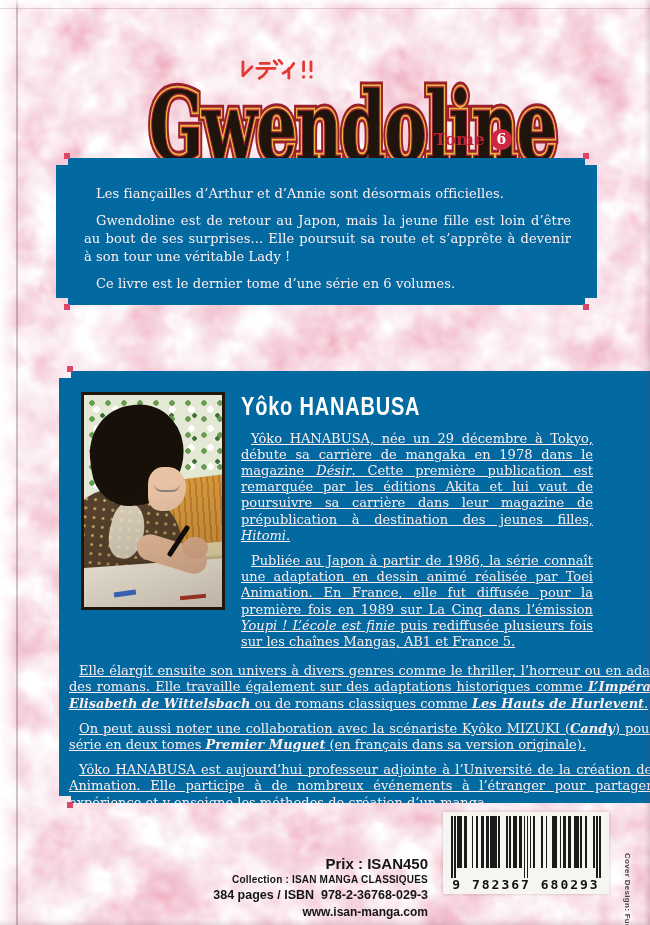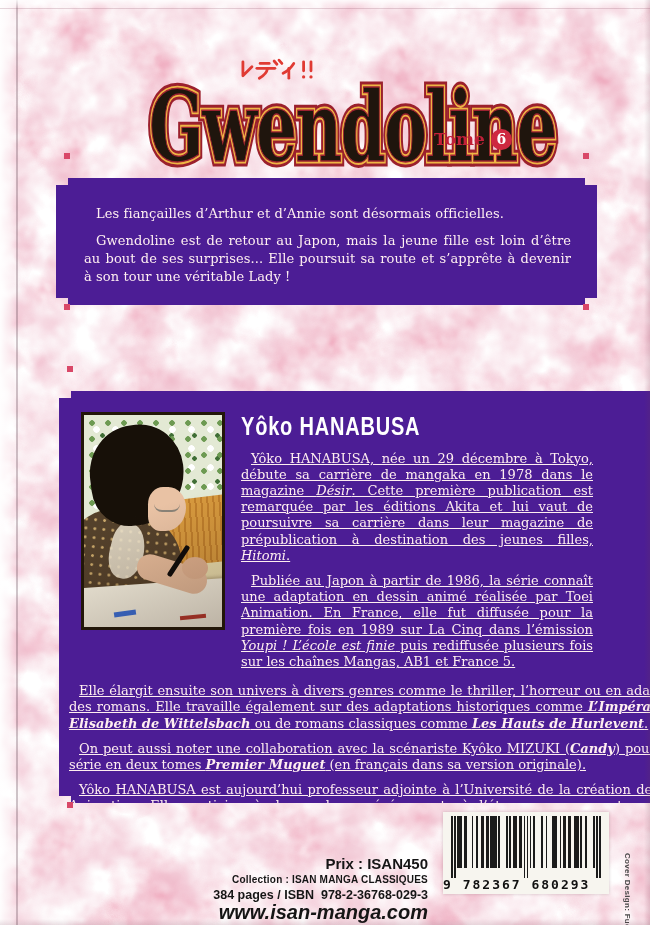--- a/index.html
+++ b/index.html
@@ -36,29 +36,28 @@
   .ly-gold{color:#efb545;-webkit-text-stroke:5px #efb545;}
   .ly-main{color:#1f150d;-webkit-text-stroke:1.3px #9c2130;}
   .tome{position:absolute;left:434px;top:129px;display:flex;align-items:center;gap:6px;}
   .tome-label{font:700 17px/1 "DejaVu Serif", serif;color:#c22038;}
   .tome-circle{width:21px;height:21px;border-radius:50%;background:#ce2840;
     color:#fff;font:700 14px/21px "DejaVu Serif", serif;text-align:center;}
 
   
   .pixwrap{position:absolute;}
   .pixbox{
-    position:absolute;inset:0;background:#4c1d95;
+    position:absolute;inset:0;background:#0369a1;
     clip-path:polygon(
       12px 0, calc(100% - 12px) 0,
       calc(100% - 12px) 7px, 100% 7px,
       100% calc(100% - 7px), calc(100% - 12px) calc(100% - 7px),
       calc(100% - 12px) 100%, 12px 100%,
       12px calc(100% - 7px), 0 calc(100% - 7px),
       0 7px, 12px 7px);
-    margin-top:20px;
   }
   .pdot{position:absolute;width:6px;height:6px;background:#d94868;}
   .pdot.tl{left:8px;top:-5px;}  .pdot.tr{right:8px;top:-5px;}
   .pdot.bl{left:8px;bottom:-5px;} .pdot.br{right:8px;bottom:-5px;}
 
   
   .synopsis{left:56px;top:158px;width:541px;height:147px;}
   .synopsis .text{position:relative;padding:27px 26px 0 28px;}
   .synopsis p{
     margin:0 0 9px 0;color:#ffeff1;font-size:13px;line-height:18px;
@@ -119,29 +118,29 @@
   .ph-pen-blue{left:30px;top:196px;width:22px;height:5px;background:#3a6fd8;transform:rotate(-8deg);}
   .ph-pen-red{left:96px;top:200px;width:26px;height:4px;background:#b8372c;transform:rotate(-5deg);}
   .ph-shade{inset:0;background:linear-gradient(160deg,rgba(0,0,0,0) 45%,rgba(40,20,10,.28));}
 
   
   .pubinfo{position:absolute;right:222px;top:823px;text-align:right;color:#151515;
     font-family:"Liberation Sans", sans-serif;font-weight:700;margin-top:32px;}
   .pub-price{font-size:15px;line-height:17px;}
   .pub-collection{font-size:10px;line-height:15px;letter-spacing:.2px;}
   .pub-isbn{font-size:12.5px;line-height:16px;white-space:pre;}
-  .pub-site{font-size:20px;line-height:19px;font-style:italic;}
+  .pub-site{font-size:12px;line-height:19px;}
 
   .barcode{position:absolute;left:443px;top:812px;width:166px;height:82px;
     background:#f7f5ef;box-shadow:0 0 3px rgba(90,50,60,.25);}
   .bars{position:absolute;left:8px;top:4px;display:flex;align-items:flex-start;height:64px;}
   .bars span{flex:0 0 1.58px;height:52px;}
   .bars span.on{background:#1b1b1b;}
   .bars span.g{height:62px;}
-  .bc-digits{position:absolute;left:0;right:0;bottom:2px;
+  .bc-digits{position:absolute;left:0;right:0;bottom:2px;text-align:center;
     font:700 13px/14px "DejaVu Sans Mono", monospace;color:#111;letter-spacing:2px;}
 
   .credit{position:absolute;left:622px;top:853px;height:60px;
     writing-mode:vertical-rl;
     font:700 8px/10px "Liberation Sans", sans-serif;color:#4a4a4a;letter-spacing:.3px;white-space:nowrap;}
 </style>
 </head>
 <body>
 
 <svg class="bg-svg" width="650" height="925">
@@ -195,20 +194,21 @@
   <div class="tome">
     <span class="tome-label">Tome</span>
     <span class="tome-circle">6</span>
   </div>
 
   <section class="pixwrap synopsis">
     <div class="pixbox">
       <div class="text">
         <p>Les fiançailles d’Arthur et d’Annie sont désormais officielles.</p>
         <p>Gwendoline est de retour au Japon, mais la jeune fille est loin d’être au bout de ses surprises... Elle poursuit sa route et s’apprête à devenir à son tour une véritable Lady !</p>
+        <p>Ce livre est le dernier tome d’une série en 6 volumes.</p>
       </div>
     </div>
     <i class="pdot tl"></i>
     <i class="pdot tr"></i>
     <i class="pdot bl"></i>
     <i class="pdot br"></i>
   </section>
 
   <section class="pixwrap authorbox bio">
     <div class="pixbox">

